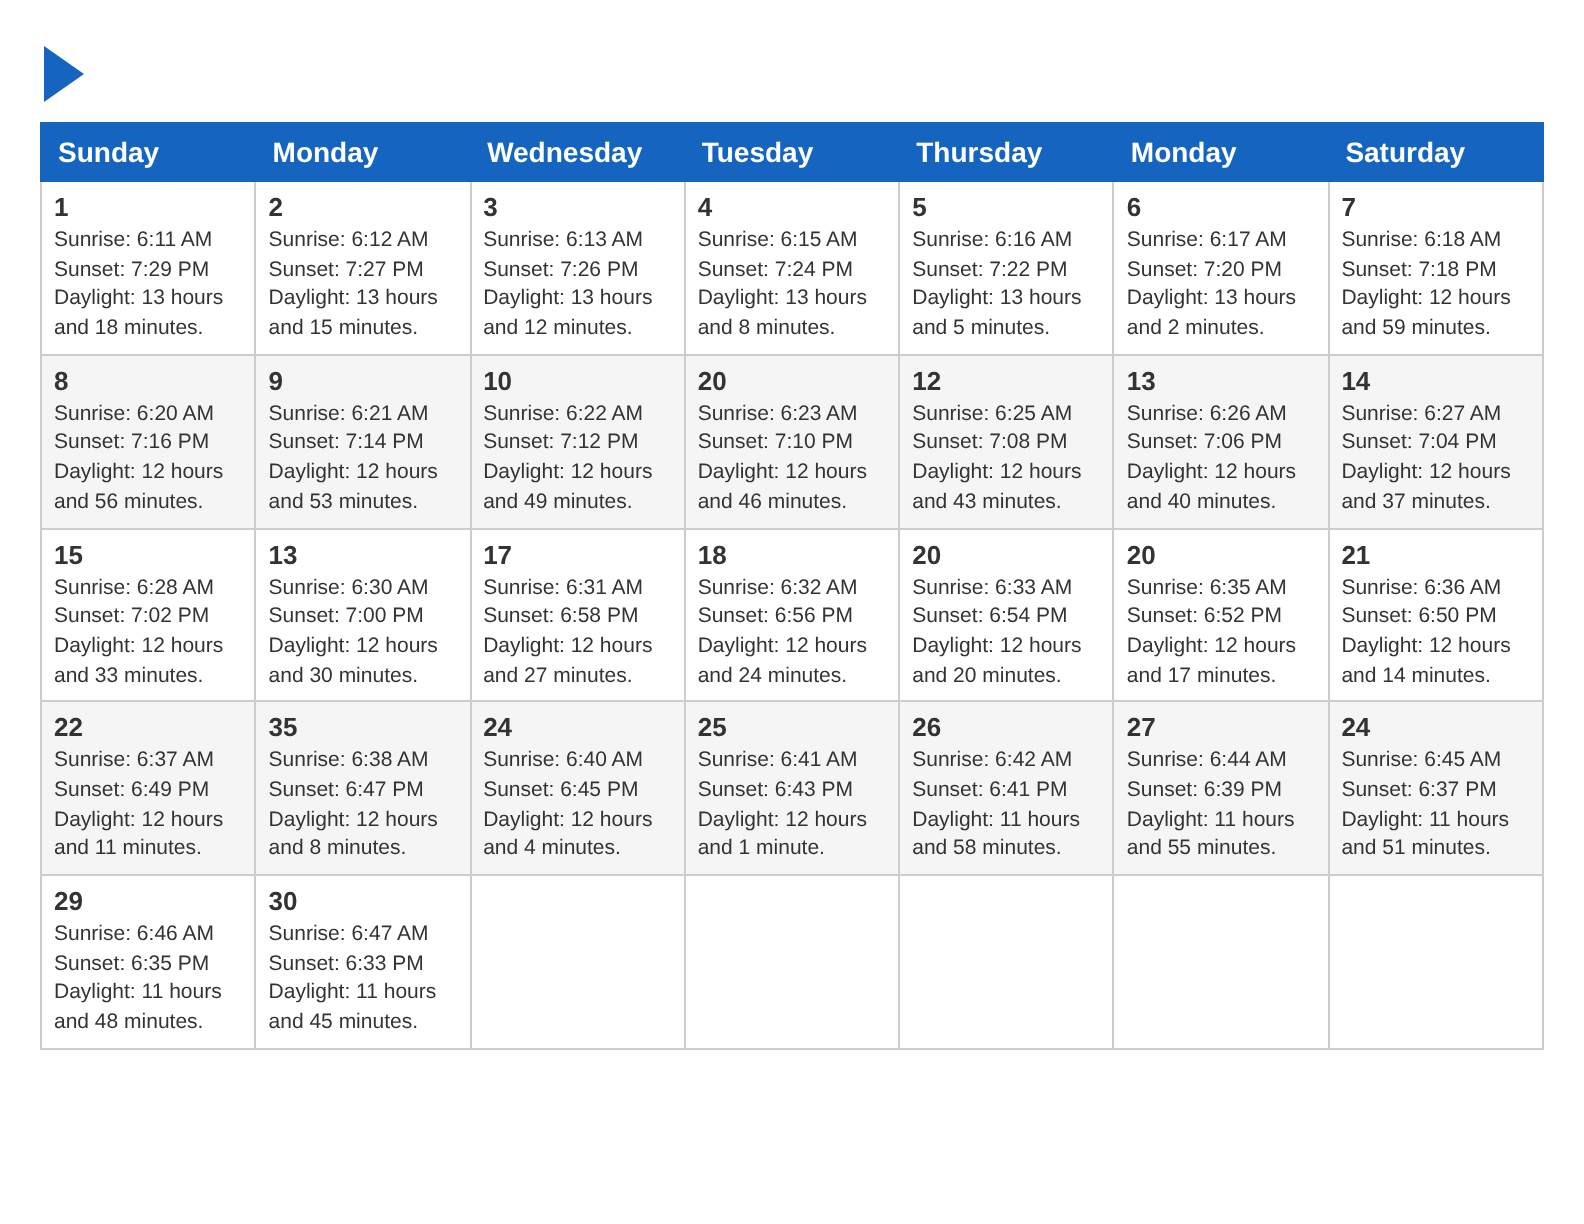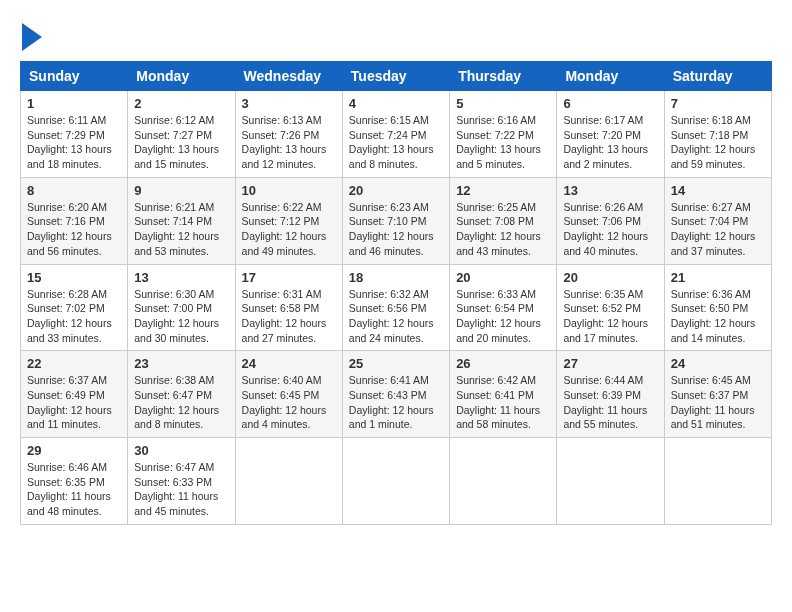--- a/index.html
+++ b/index.html
@@ -299,21 +299,21 @@
       <tr>
         <td>
         <span class="day-number">22</span>
         <div class="day-info">
           Sunrise: 6:37 AM<br>
           Sunset: 6:49 PM<br>
           Daylight: 12 hours and 11 minutes.
         </div>
       </td>
         <td>
-        <span class="day-number">23</span>
+        <span class="day-number">35</span>
         <div class="day-info">
           Sunrise: 6:38 AM<br>
           Sunset: 6:47 PM<br>
           Daylight: 12 hours and 8 minutes.
         </div>
       </td>
         <td>
         <span class="day-number">24</span>
         <div class="day-info">
           Sunrise: 6:40 AM<br>

